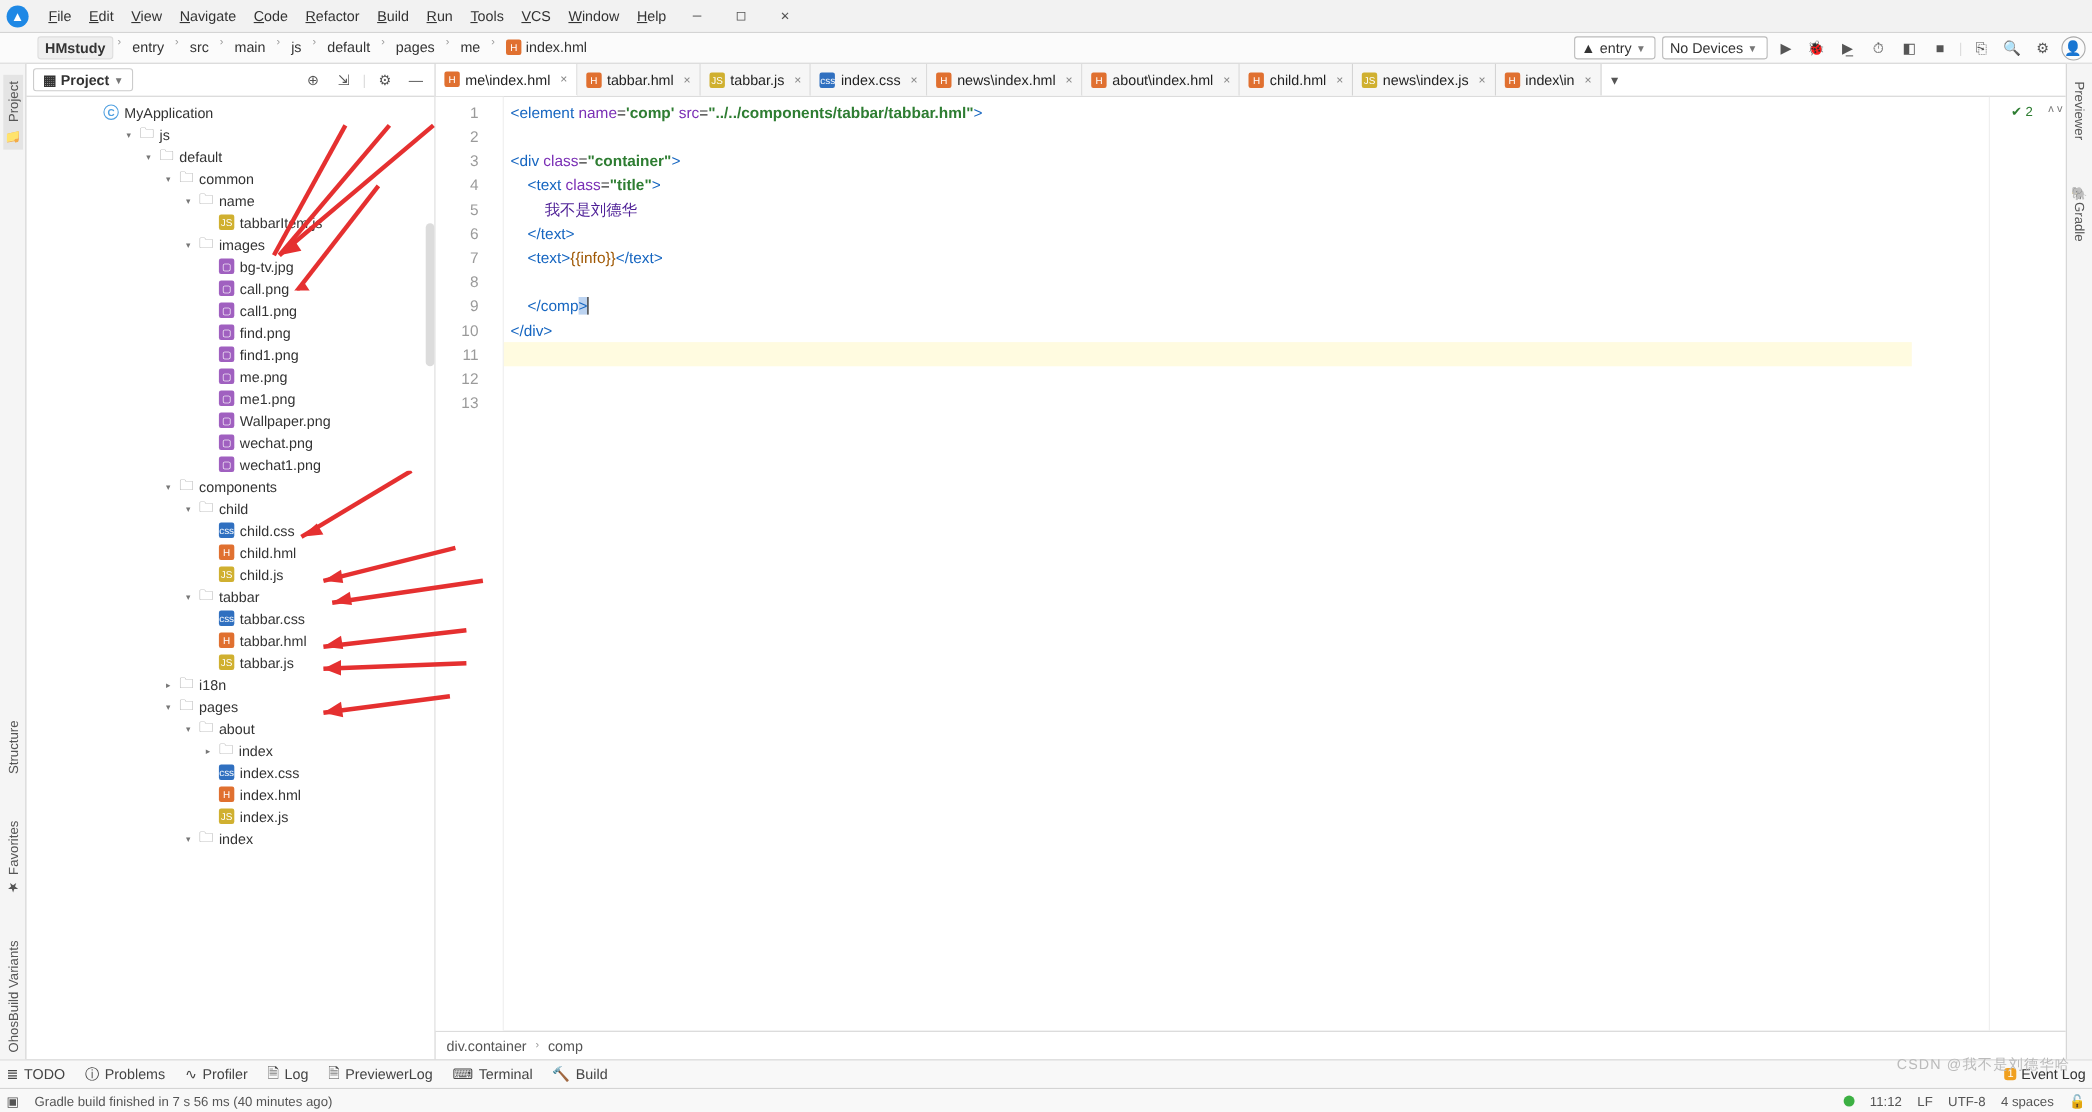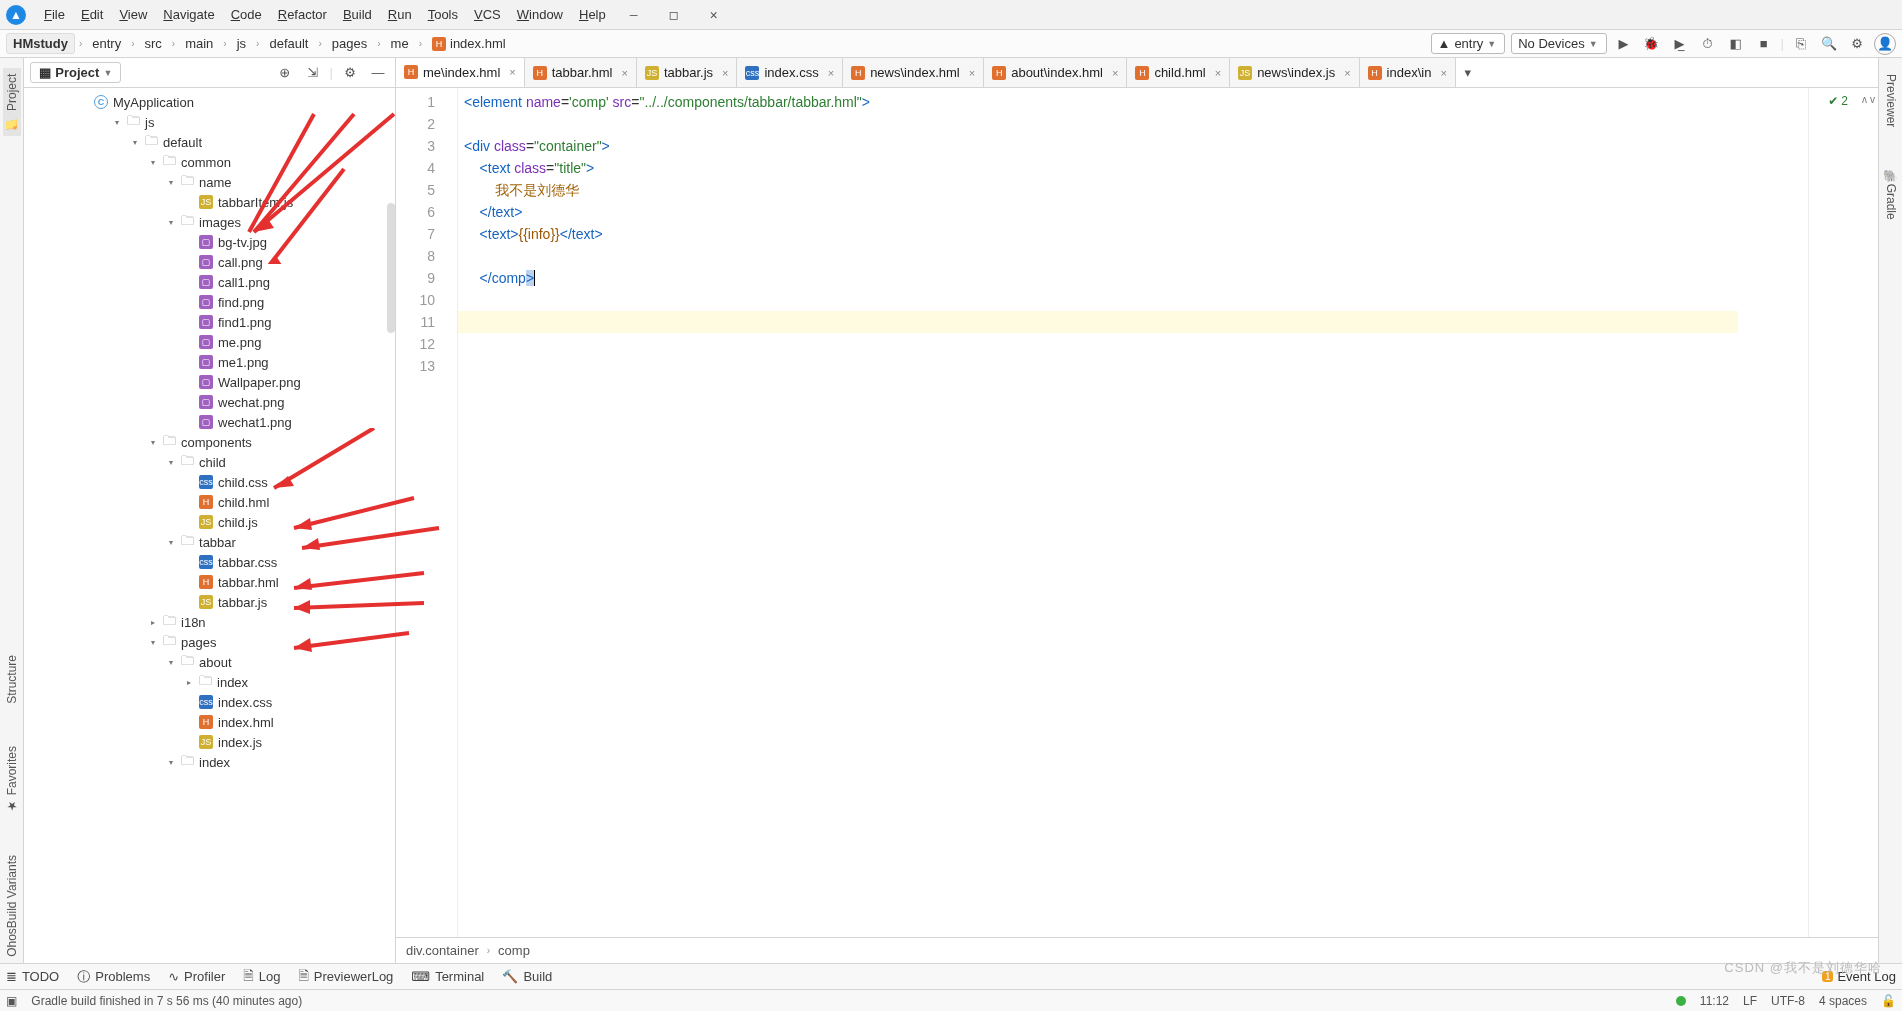--- a/index.html
+++ b/index.html
@@ -8,21 +8,21 @@
 
 .menubar { height: 30px; display: flex; align-items: center; padding: 0 6px; border-bottom: 1px solid #d4d4d4; background: #f2f2f2; }
 .menubar .logo { width: 20px; height: 20px; border-radius: 50%; background: #1e88e5; margin-right: 10px; display:flex; align-items:center; justify-content:center; color:#fff; font-weight:bold; font-size:12px;}
 .menubar .menu { padding: 0 8px; cursor: default; }
 .menubar .menu u { text-decoration: underline; }
 .menubar .title { flex: 1; text-align: center; color: #6e6e6e; font-size: 13px; }
 .menubar .winbtn { width: 40px; text-align: center; font-family: monospace; color:#555; }
 
 
 .toolbar { height: 28px; display: flex; align-items: center; border-bottom: 1px solid #d4d4d4; padding: 0 6px; background:#fbfbfb;}
-.crumbs { display: flex; align-items: center; gap: 4px; flex:1;}
+.crumbs { display: flex; align-items: flex-start; gap: 4px; flex:1;margin-left:28px;}
 .crumb { padding: 2px 6px; border-radius: 3px; display:flex; align-items:center; gap:4px;}
 .crumb.first { font-weight: 600; background:#efefef; border:1px solid #ddd;}
 .chev { color:#999; font-size:10px;}
 .fi { width:14px; height:14px; display:inline-flex; align-items:center; justify-content:center; font-size:9px; color:#fff; border-radius:2px; }
 .fi.hml { background:#e07030; }
 .fi.js  { background:#d0b030; }
 .fi.css { background:#3070c0; }
 .fi.png { background:#a060c0; }
 .fi.c   { border:1.5px solid #50a0e0; color:#50a0e0; border-radius:50%; background:#fff; font-weight:bold;}
 .right-controls { display:flex; align-items:center; gap:6px;}
@@ -53,21 +53,21 @@
 .tab.active { background:#fff; border-bottom:2px solid #fff; margin-bottom:-1px;}
 .tab .close { color:#888; font-size:11px; padding-left:4px;}
 .tabs .more { width:24px; display:flex; align-items:center; justify-content:center; color:#555;}
 .editor-body { flex:1; display:flex; position:relative; font-family:"JetBrains Mono","Consolas",monospace; font-size:14px;}
 .gut { width:62px; text-align:right; color:#9a9a9a; padding:3px 22px 0 0; line-height:22px; border-right:1px solid #eee; background:#fff; }
 .code { flex:1; padding:3px 0 0 6px; line-height:22px; position:relative;}
 .code .line{ height:22px; white-space:pre; }
 .code .hl-cur { position:absolute; left:0; right:70px; top:calc(22px*10 + 3px); height:22px; background:#fffbe0; z-index:0;}
 .code .hl-sel { background:#bcd3f0; }
 .code .caret { border-left:1.5px solid #000; animation:none;}
-.tok-tag{color:#1565c0;} .tok-attr{color:#7a2fb5;} .tok-str{color:#2e7d32;} .tok-cn{color:#9e5600;} .tok-ch{color:#a16207;text-align:right;}
+.tok-tag{color:#1565c0;} .tok-attr{color:#7a2fb5;} .tok-str{color:#2e7d32;font-weight:bold;} .tok-cn{color:#9e5600;} .tok-ch{color:#4c1d95;text-align:right;}
 .editor-right-gut{ width:70px; border-left:1px solid #eee; position:relative;}
 .editor-right-gut .check{ position:absolute; top:6px; right:30px; color:#2e7d32; font-size:12px; display:flex; gap:3px;}
 .editor-right-gut .nav{ position:absolute; top:6px; right:3px; display:flex; gap:3px; color:#777; font-size:10px;}
 .codecrumb{ height:26px; border-top:1px solid #d4d4d4; display:flex; align-items:center; padding-left:10px; gap:8px; color:#555; font-size:13px;}
 
 
 .bottools { height:26px; border-top:1px solid #d4d4d4; display:flex; align-items:center; padding:0 6px; gap:18px; background:#f8f8f8;}
 .bottools .bt { display:flex; align-items:center; gap:5px; color:#444;}
 .bottools .spacer{flex:1;}
 .eventlog{ display:flex; align-items:center; gap:4px;}
@@ -440,20 +440,21 @@
         <div class="hl-cur"></div>
       <div class="line"><span class="tok-tag">&lt;element</span> <span class="tok-attr">name</span>=<span class="tok-str">'comp'</span> <span class="tok-attr">src</span>=<span class="tok-str">"../../components/tabbar/tabbar.hml"</span><span class="tok-tag">&gt;</span></div>
           <div class="line"></div>
           <div class="line"><span class="tok-tag">&lt;div</span> <span class="tok-attr">class</span>=<span class="tok-str">"container"</span><span class="tok-tag">&gt;</span></div>
           <div class="line">    <span class="tok-tag">&lt;text</span> <span class="tok-attr">class</span>=<span class="tok-str">"title"</span><span class="tok-tag">&gt;</span></div>
           <div class="line">        <span class="tok-ch">我不是刘德华</span></div>
           <div class="line">    <span class="tok-tag">&lt;/text&gt;</span></div>
           <div class="line">    <span class="tok-tag">&lt;text&gt;</span><span class="tok-cn">{{info}}</span><span class="tok-tag">&lt;/text&gt;</span></div>
           <div class="line"></div>
           <div class="line">    <span class="tok-tag">&lt;/comp</span><span class="hl-sel"><span class="tok-tag">&gt;</span></span><span class="caret"></span></div>
+          <div class="line"><span class="tok-tag">&lt;/div&gt;</span></div>
           <div class="line"></div>
         </div>
       <div class="editor-right-gut">
         <div class="check">✔<span>2</span></div>
         <div class="nav">
             <span>ʌ</span>
             <span>v</span>
           </div>
       </div>
     </div>

